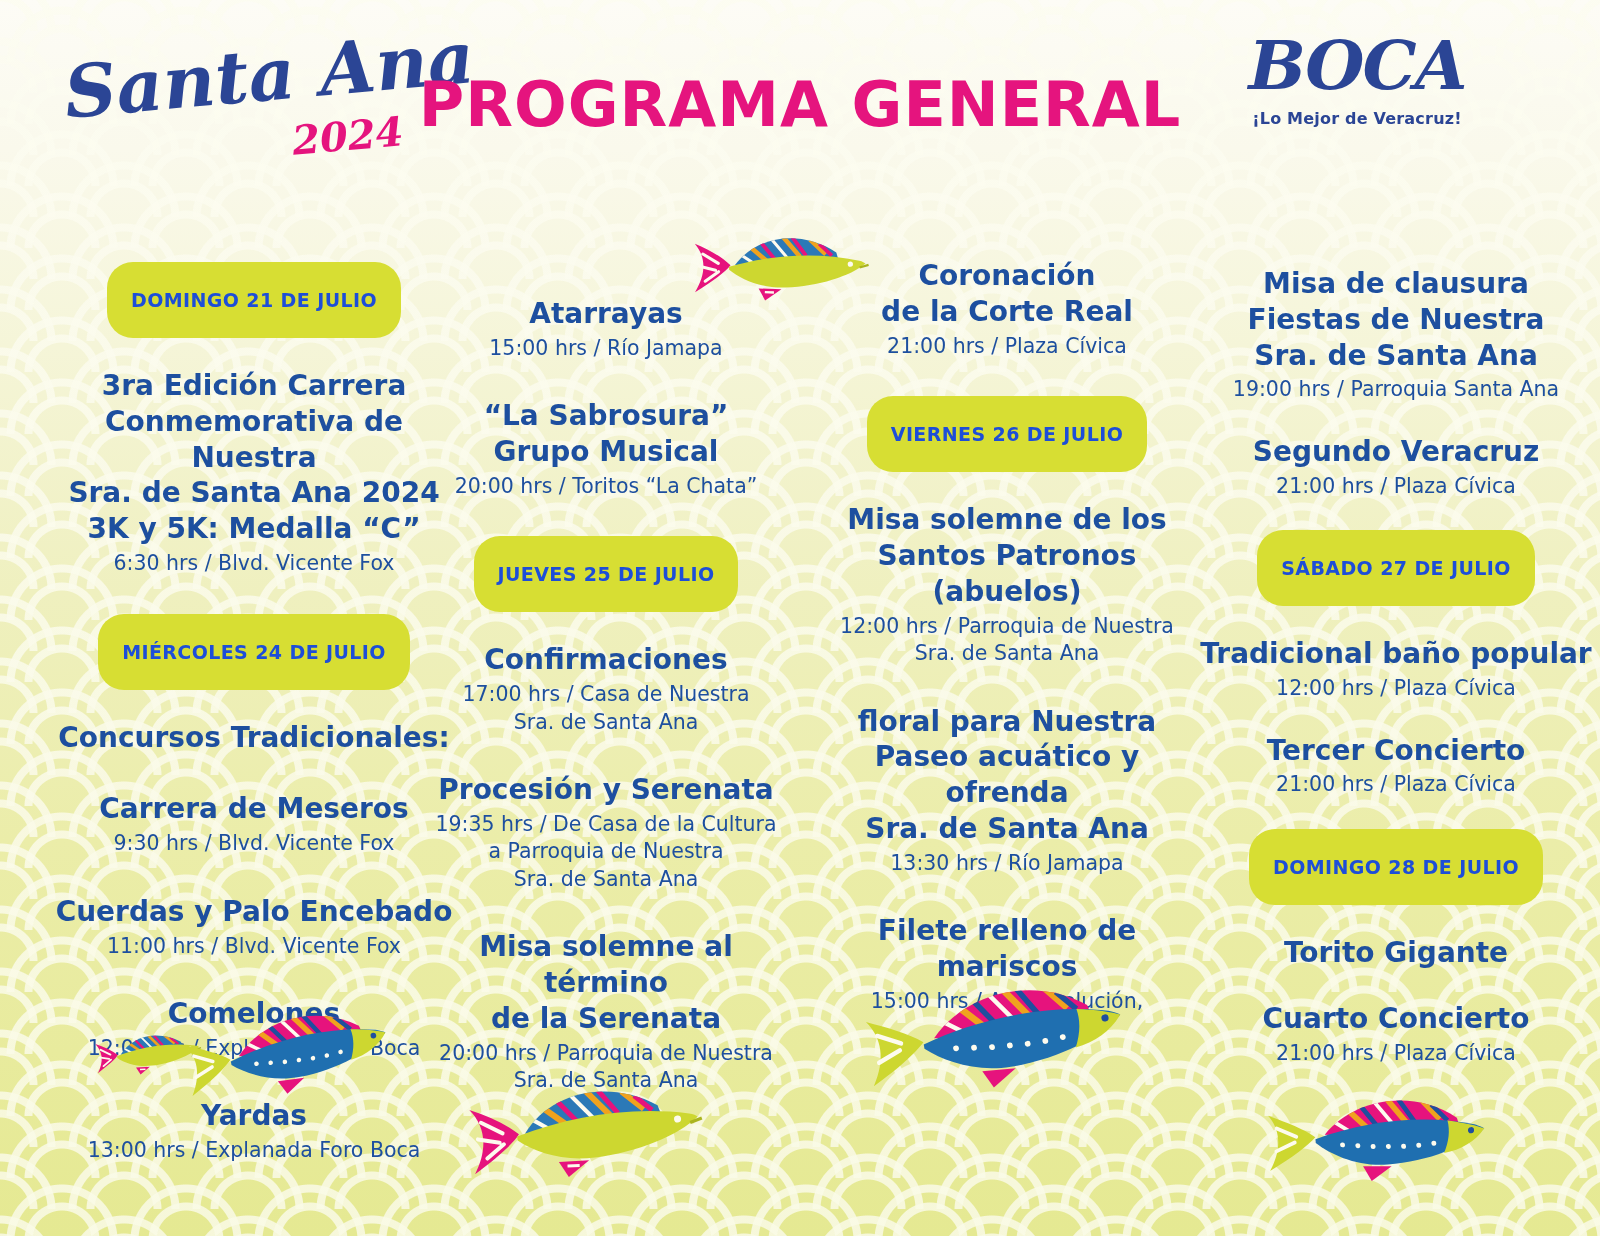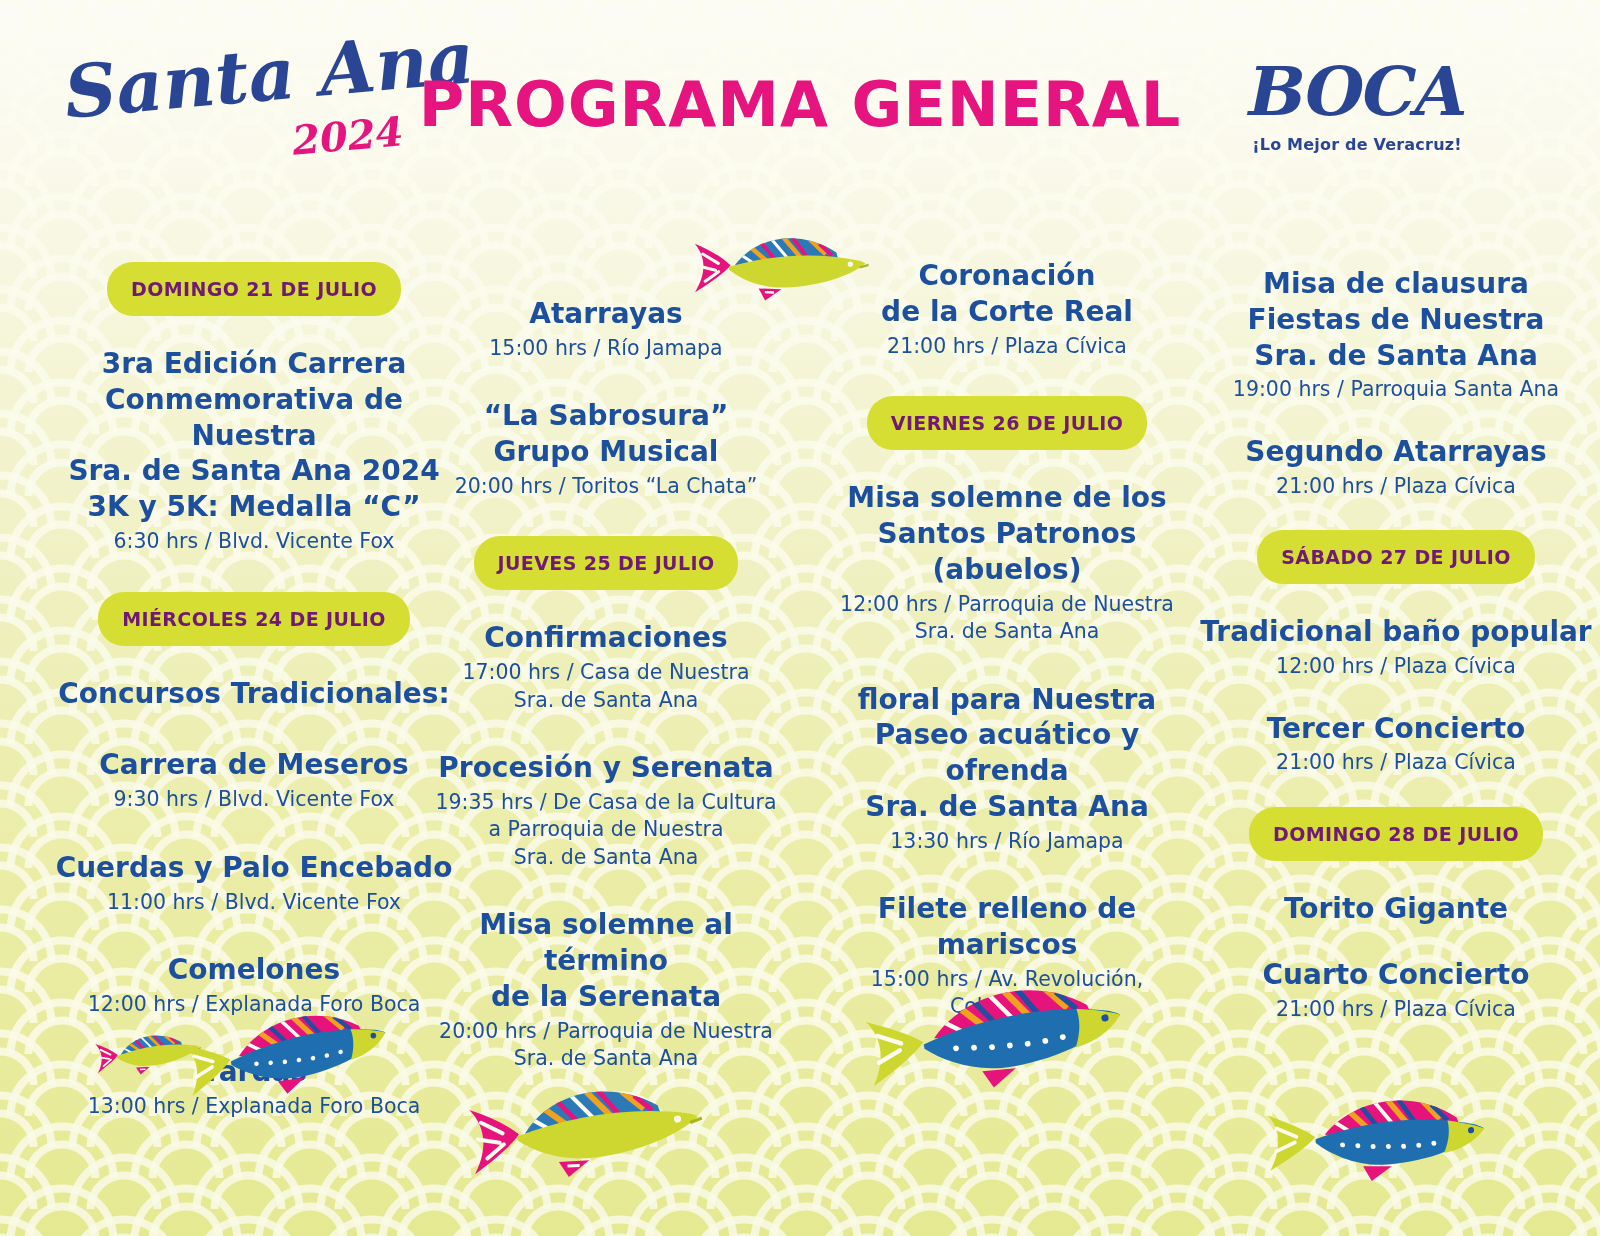--- a/index.html
+++ b/index.html
@@ -25,37 +25,37 @@
   }
   .logo-year{
     position:absolute;left:292px;top:112px;
     font-family:"DejaVu Serif","Liberation Serif",serif;font-style:italic;font-weight:bold;
     font-size:40px;color:#e5147e;transform:rotate(-5deg);
   }
   .main-title{
     position:absolute;left:402px;top:68px;width:796px;text-align:center;
     font-size:62px;font-weight:bold;letter-spacing:1px;color:#e5147e;white-space:nowrap;
   }
-  .boca{position:absolute;left:1232px;top:56px;width:250px;text-align:center;color:#2b4595;}
+  .boca{position:absolute;left:1232px;top:30px;width:250px;text-align:center;color:#2b4595;}
   .boca-word{
     font-family:"DejaVu Serif","Liberation Serif",serif;font-style:italic;font-weight:bold;
     font-size:68px;line-height:1.05;letter-spacing:-2px;
   }
   .boca-tagline{font-size:16px;font-weight:bold;margin-top:8px;letter-spacing:.2px;}
   
   .column{position:absolute;text-align:center;color:#1d4f9f;}
   .col1{left:52px;top:258px;width:404px;}
   .col2{left:424px;top:296px;width:364px;}
   .col3{left:810px;top:258px;width:394px;}
   .col4{left:1200px;top:266px;width:392px;}
   .badge-row{margin:4px 0 30px;}
   .date-badge{
-    display:inline-block;background:#d7de33;color:#701a75;
+    display:inline-block;background:#d7de33;color:#1d4ed8;
     font-weight:bold;font-size:19px;letter-spacing:.4px;
-    padding:16px 24px;border-radius:26px;white-space:nowrap;
+    padding:27px 24px;border-radius:26px;white-space:nowrap;
   }
   .event{margin-bottom:36px;}
   .col4 .event{margin-bottom:30px;}
   .event-title{font-size:28px;font-weight:bold;line-height:1.28;}
   .event-detail{font-size:20.5px;line-height:1.34;margin-top:3px;}
   .line{display:block;}
   
   .fish{position:absolute;z-index:1;}
   .fish svg{display:block;width:100%;height:auto;}
   .fish1{left:688px;top:218px;width:182px;transform:rotate(-2deg);}
@@ -282,21 +282,21 @@
               <span class="line">Misa de clausura</span>
               <span class="line">Fiestas de Nuestra</span>
               <span class="line">Sra. de Santa Ana</span>
             </div>
             <div class="event-detail">
               <span class="line">19:00 hrs / Parroquia Santa Ana</span>
             </div>
           </div>
           <div class="event">
             <div class="event-title">
-              <span class="line">Segundo Atarrayas</span>
+              <span class="line">Segundo Veracruz</span>
             </div>
             <div class="event-detail">
               <span class="line">21:00 hrs / Plaza Cívica</span>
             </div>
           </div>
           <div class="badge-row"><span class="date-badge">SÁBADO 27 DE JULIO</span></div>
           <div class="event">
             <div class="event-title">
               <span class="line">Tradicional baño popular</span>
             </div>

